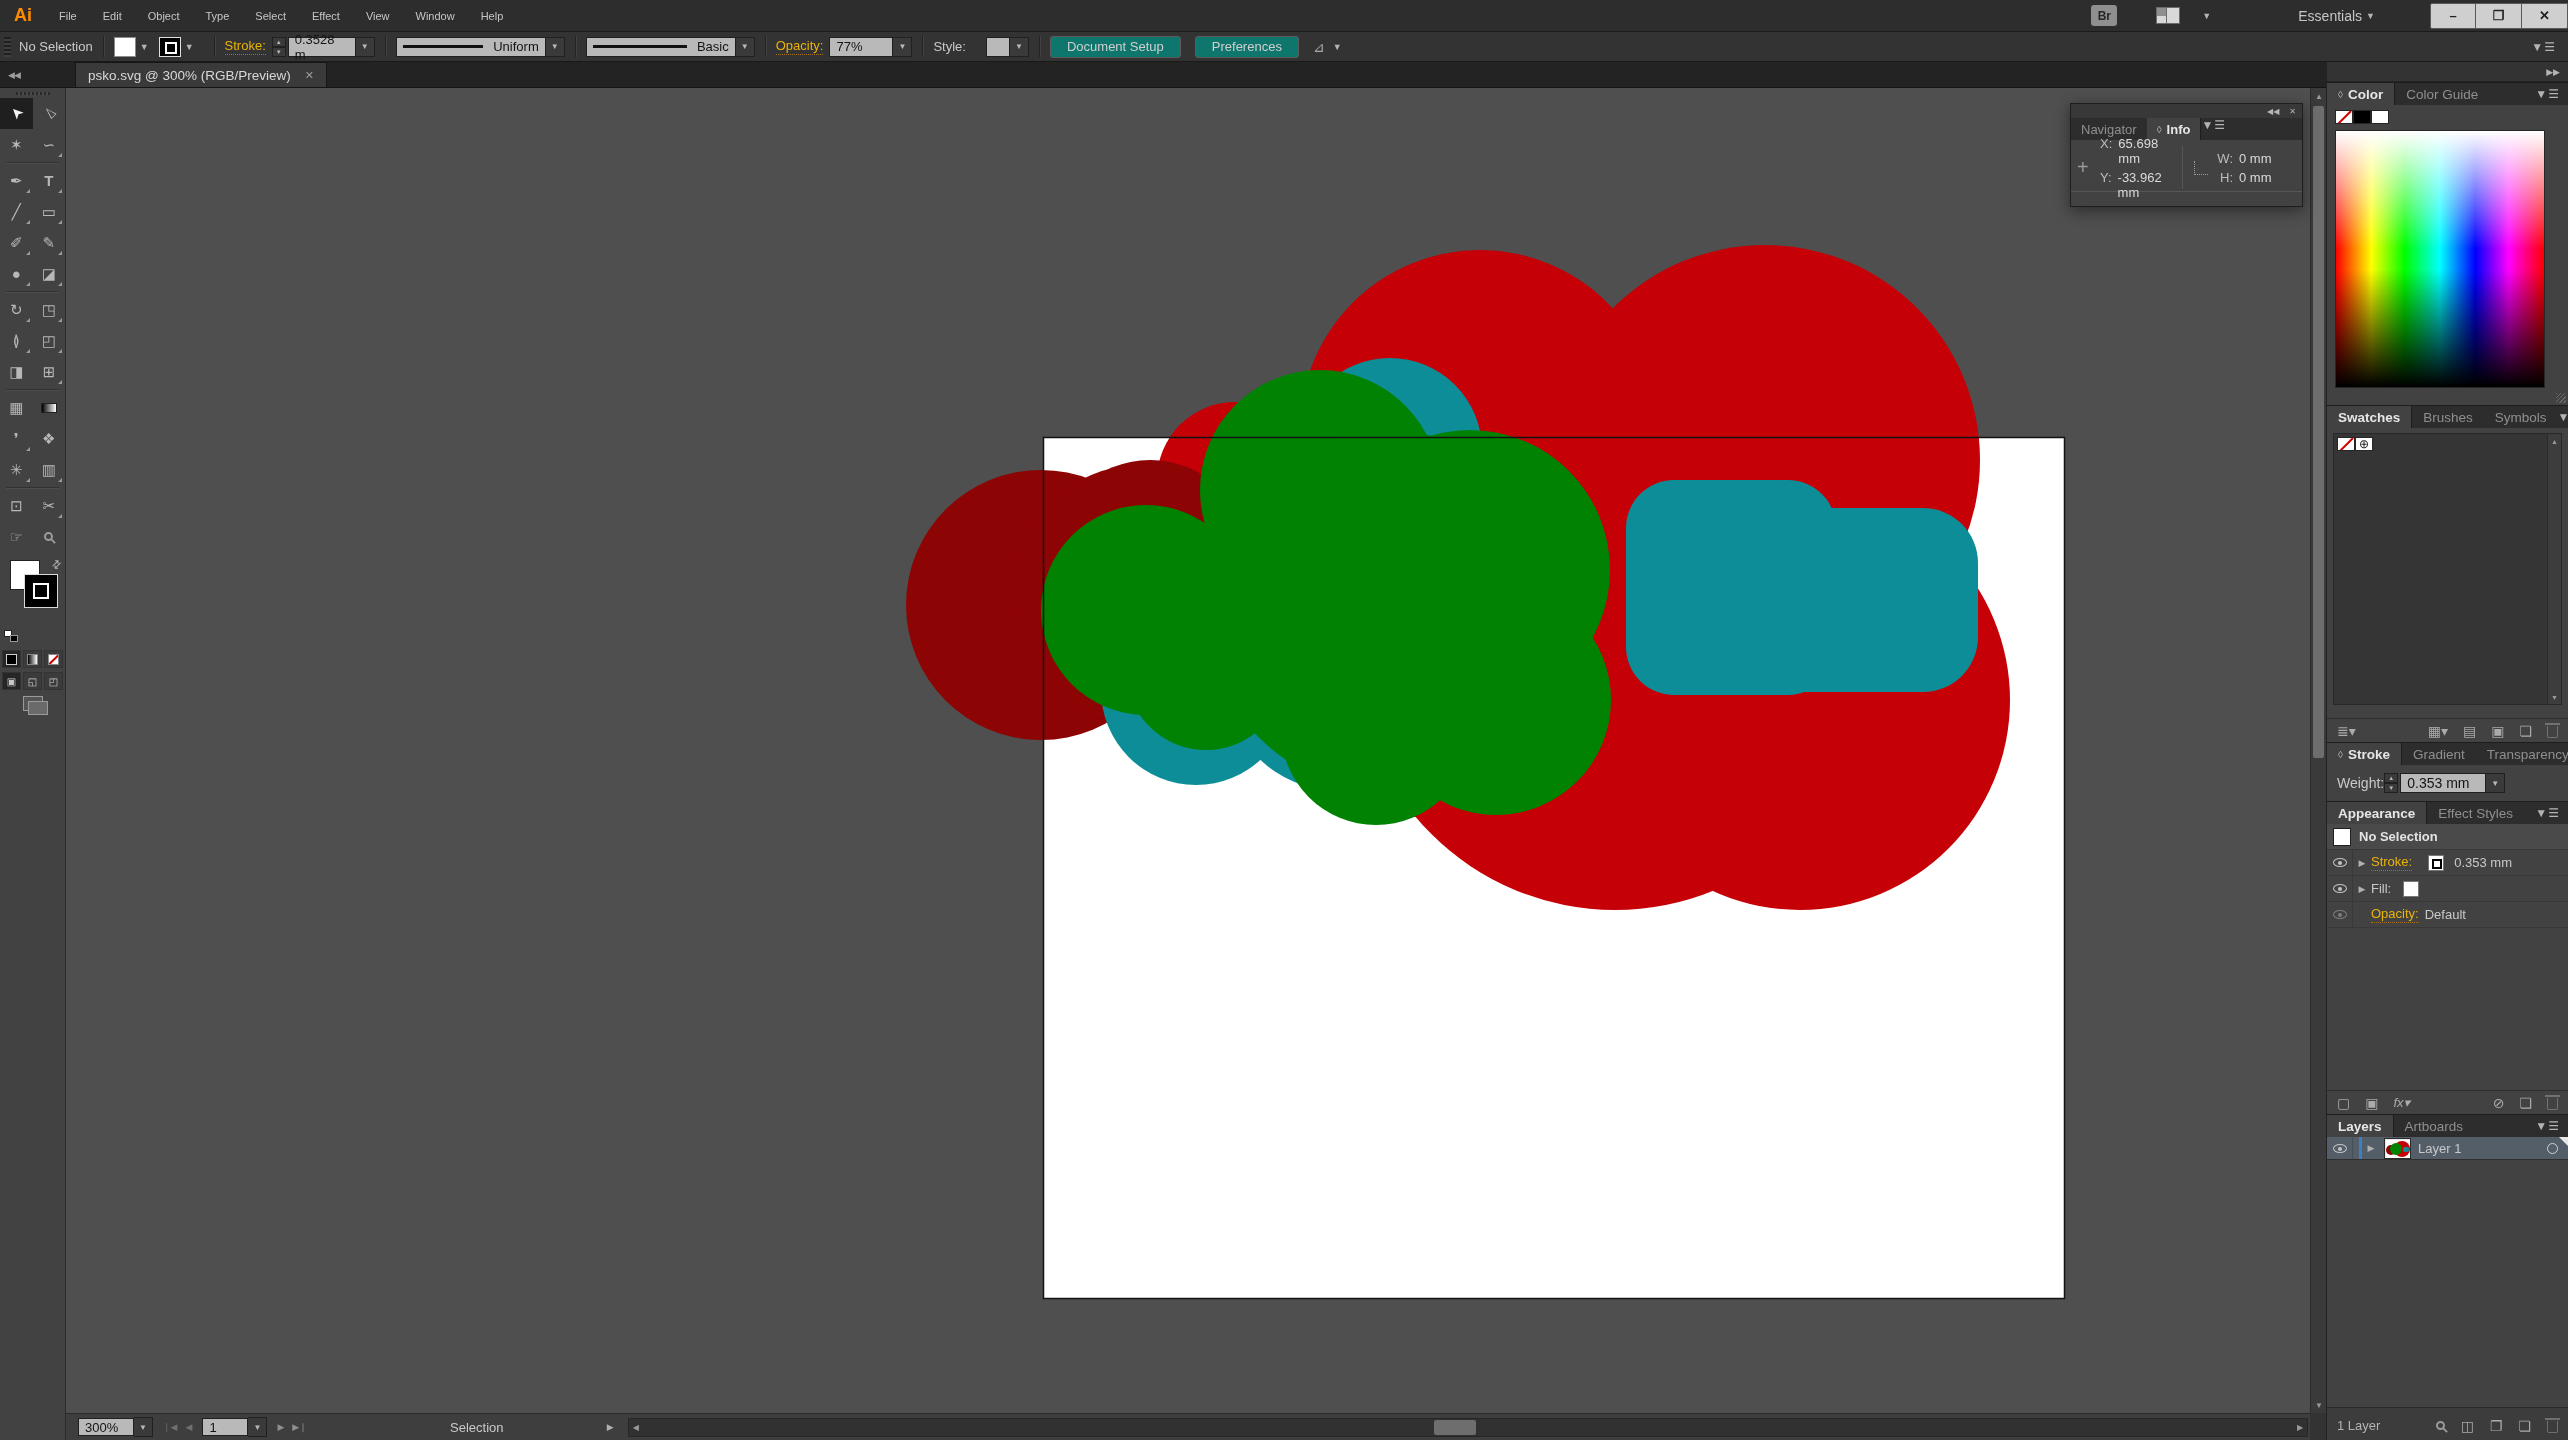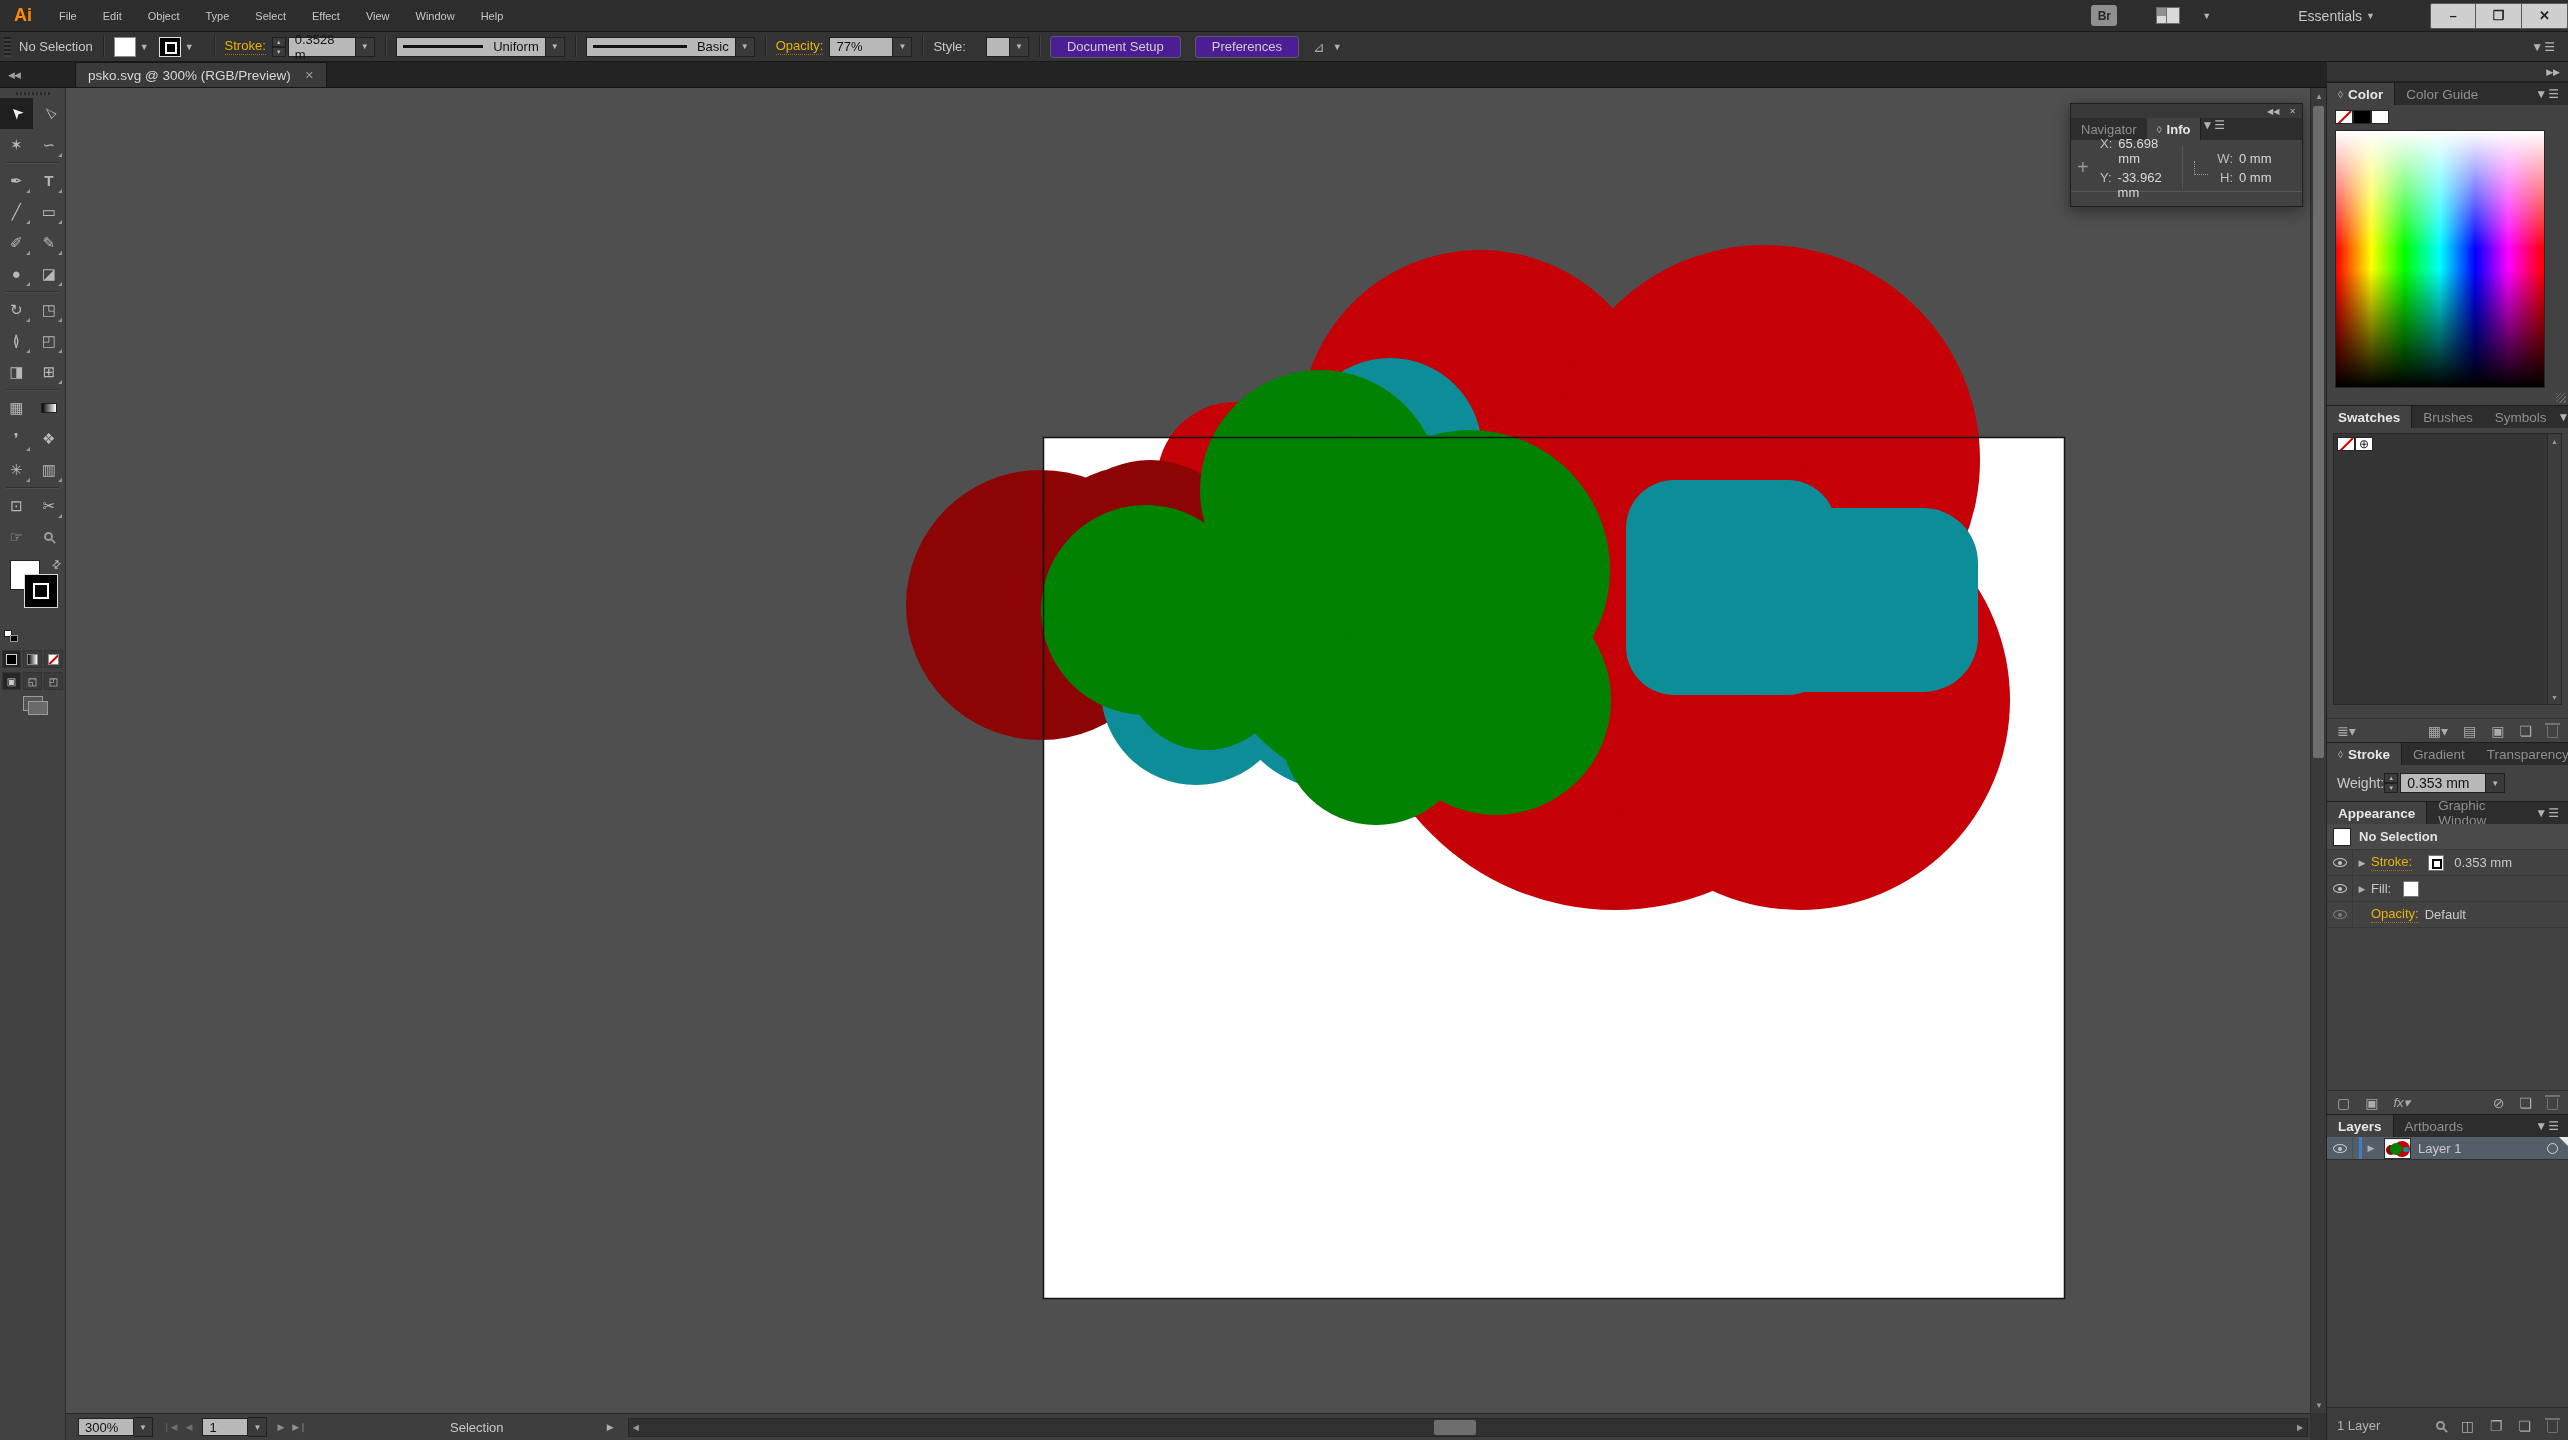--- a/index.html
+++ b/index.html
@@ -39,21 +39,21 @@
   .stroke-proxy::after { content:''; position:absolute; left:5px; top:4px; width:8px; height:8px; border:2px solid #fff;}
   .olink { color:#eab308; border-bottom:1px dotted #a8700f; padding-bottom:1px; margin-right:6px;}
   .stepper { display:flex; flex-direction:column; width:14px; margin-right:2px;}
   .stepper span { height:10px; background:#3a3a3a; border:1px solid #202020; color:#b9b9b9;
     font-size:6px; display:flex; align-items:center; justify-content:center;}
   .field { background:#b9b9b9; color:#141414; height:20px; padding:0 6px; display:flex; align-items:center;
     border:1px solid #202020; }
   .dropbtn { width:19px; height:20px; background:#3a3a3a; border:1px solid #202020; border-left:none;
     color:#b9b9b9; font-size:8px; display:flex; align-items:center; justify-content:center;}
   .preview-line { height:3px; background:#111; flex:1; margin-right:10px;}
-  .cbtn { height:22px; padding:0 16px; background:#4c1d95; border:1px solid #5c5c5c; border-radius:3px;
+  .cbtn { height:22px; padding:0 16px; background:#0f766e; border:1px solid #5c5c5c; border-radius:3px;
     color:#cfcfcf; font-size:13px; display:flex; align-items:center; margin-right:14px;}
   .ctl-icon { color:#a8a8a8; font-size:14px; margin-right:4px;}
   .panel-menu-icon { color:#b3b3b3; font-size:12px; letter-spacing:1px;}
   .cb-right { margin-left:auto; margin-right:12px;}
   
   .tabbar { position:absolute; left:0; top:62px; width:2568px; height:26px; background:#232323;
     border-bottom:1px solid #151515; display:flex; align-items:stretch; z-index:30;}
   .collapse-tools { width:66px; display:flex; align-items:center; padding-left:8px; color:#9c9c9c; font-size:9px; letter-spacing:-1px;}
   .doc-tab { margin-left:9px; background:#3a3a3a; border:1px solid #161616; border-bottom:none;
     padding:0 12px; display:flex; align-items:center; gap:14px; font-size:13.5px; color:#d8d8d8;}
@@ -641,21 +641,21 @@
         </span>
       <span class="field" style="width:86px">0.353 mm</span>
       <span class="dropbtn">▼</span>
     </div>
 
     <div class="ptabs">
       <div class="ptab active">
           <span>Appearance</span>
         </div>
       <div class="ptab">
-          <span>Graphic Window</span>
+          <span>Effect Styles</span>
         </div>
       <span class="pmenu panel-menu-icon">▼☰</span>
     </div>
     <div class="pbody appearance-body">
       <div class="app-row" style="background:#4a4a4a">
         <span class="app-thumb"></span>
         <span class="app-label-bold">No Selection</span>
       </div>
       <div class="app-row">
         <span class="eye-cell">

